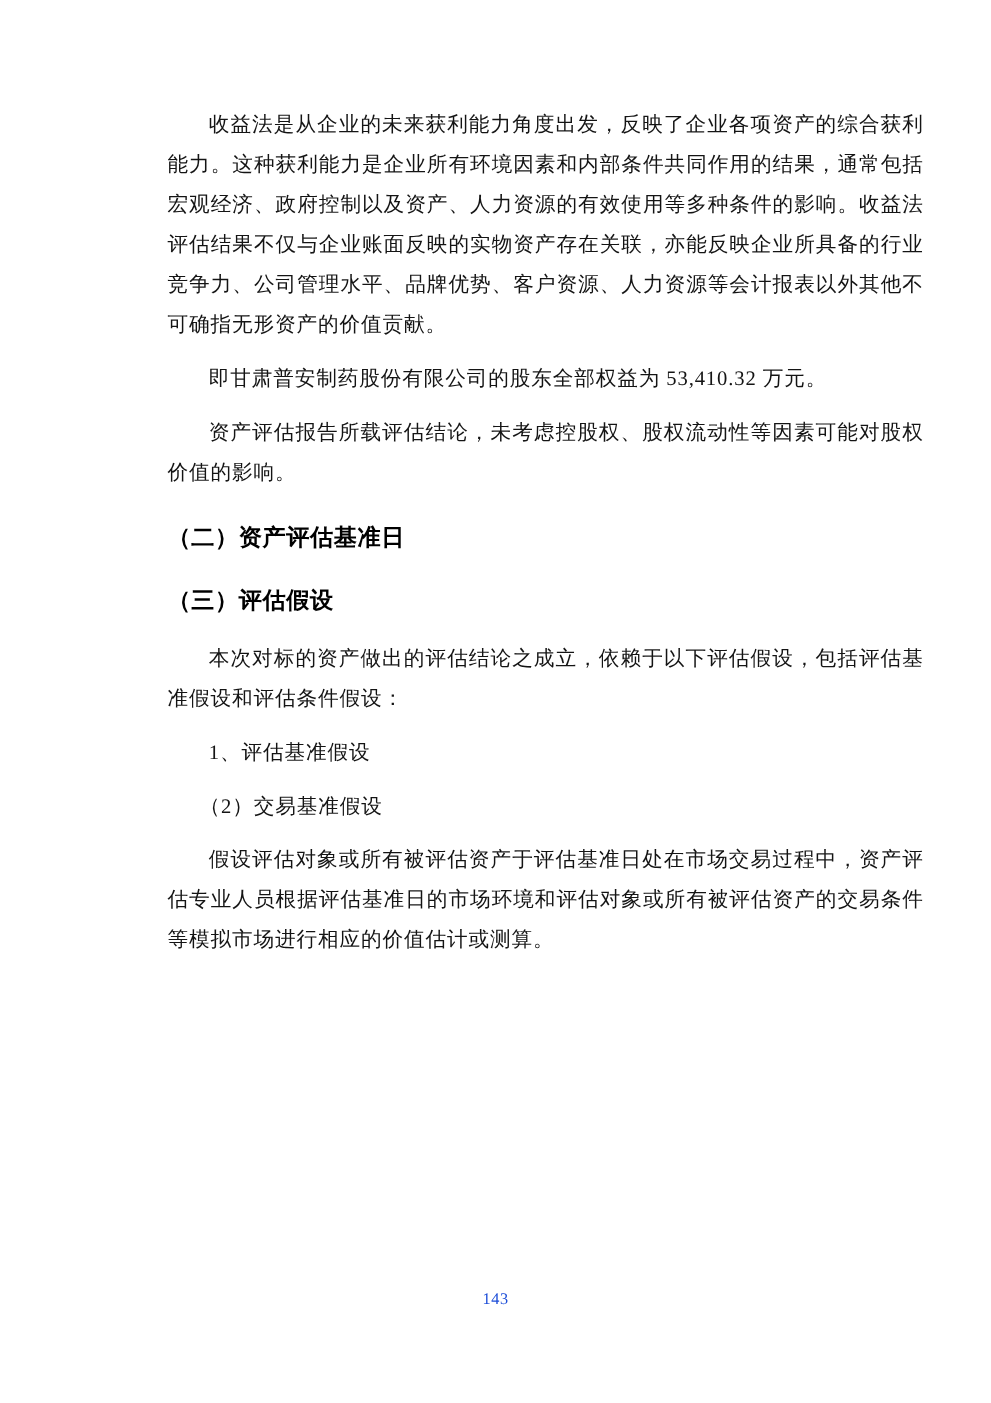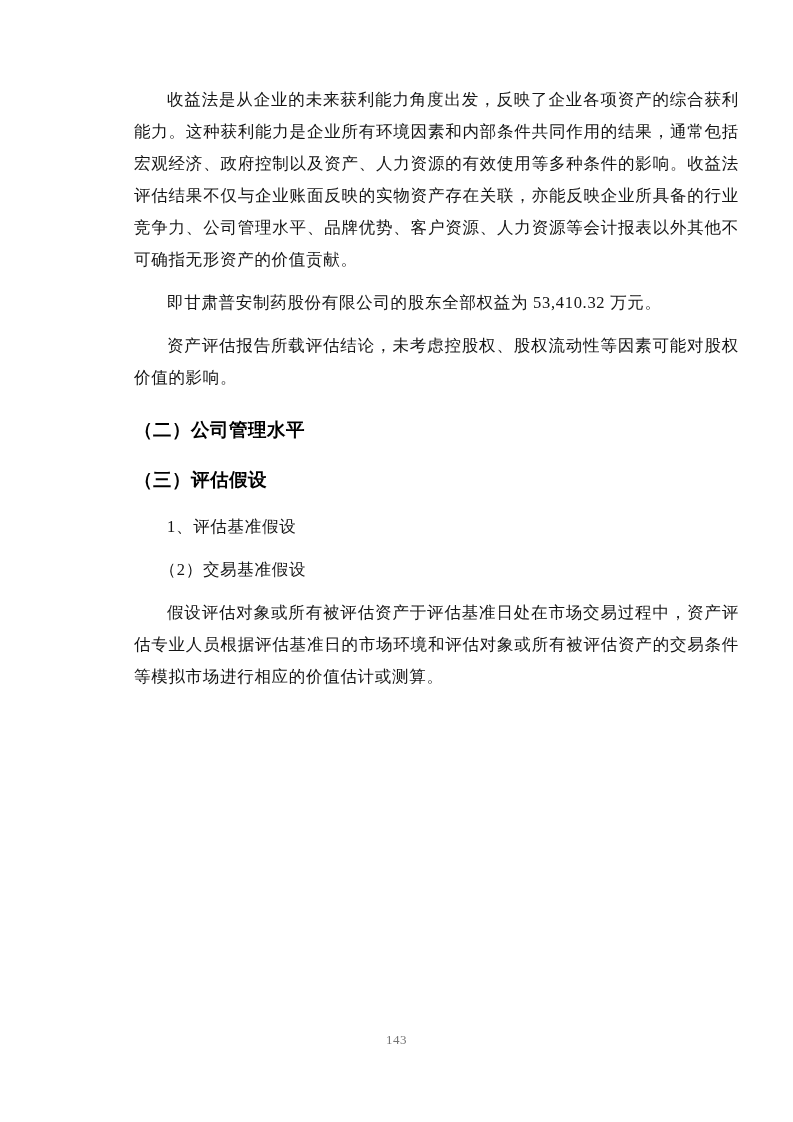--- a/index.html
+++ b/index.html
@@ -47,35 +47,36 @@
   .page-footer {
     position: absolute;
     left: 0;
     right: 0;
     bottom: 74px;
     text-align: center;
   }
   .page-num {
     font-size: 13px;
     letter-spacing: 0.5px;
-    color: #737373;
+    color: #1d4ed8;
   }
 </style>
 </head>
 <body>
 
 <div class="page">
   <main class="content">
     <p class="body-par">收益法是从企业的未来获利能力角度出发，反映了企业各项资产的综合获利能力。这种获利能力是企业所有环境因素和内部条件共同作用的结果，通常包括宏观经济、政府控制以及资产、人力资源的有效使用等多种条件的影响。收益法评估结果不仅与企业账面反映的实物资产存在关联，亦能反映企业所具备的行业竞争力、公司管理水平、品牌优势、客户资源、人力资源等会计报表以外其他不可确指无形资产的价值贡献。</p>
     <p class="body-par">即甘肃普安制药股份有限公司的股东全部权益为 53,410.32 万元。</p>
     <p class="body-par">资产评估报告所载评估结论，未考虑控股权、股权流动性等因素可能对股权价值的影响。</p>
 
-    <h2 class="sec-heading">（二）公司管理水平</h2>
+    <h2 class="sec-heading">（二）资产评估基准日</h2>
 
     <h2 class="sec-heading">（三）评估假设</h2>
+    <p class="body-par">本次对标的资产做出的评估结论之成立，依赖于以下评估假设，包括评估基准假设和评估条件假设：</p>
     <p class="body-par">1、评估基准假设</p>
     <p class="body-par indent-paren">（2）交易基准假设</p>
     <p class="body-par">假设评估对象或所有被评估资产于评估基准日处在市场交易过程中，资产评估专业人员根据评估基准日的市场环境和评估对象或所有被评估资产的交易条件等模拟市场进行相应的价值估计或测算。</p>
   </main>
 
   <footer class="page-footer">
     <span class="page-num">143</span>
   </footer>
 </div>
 

